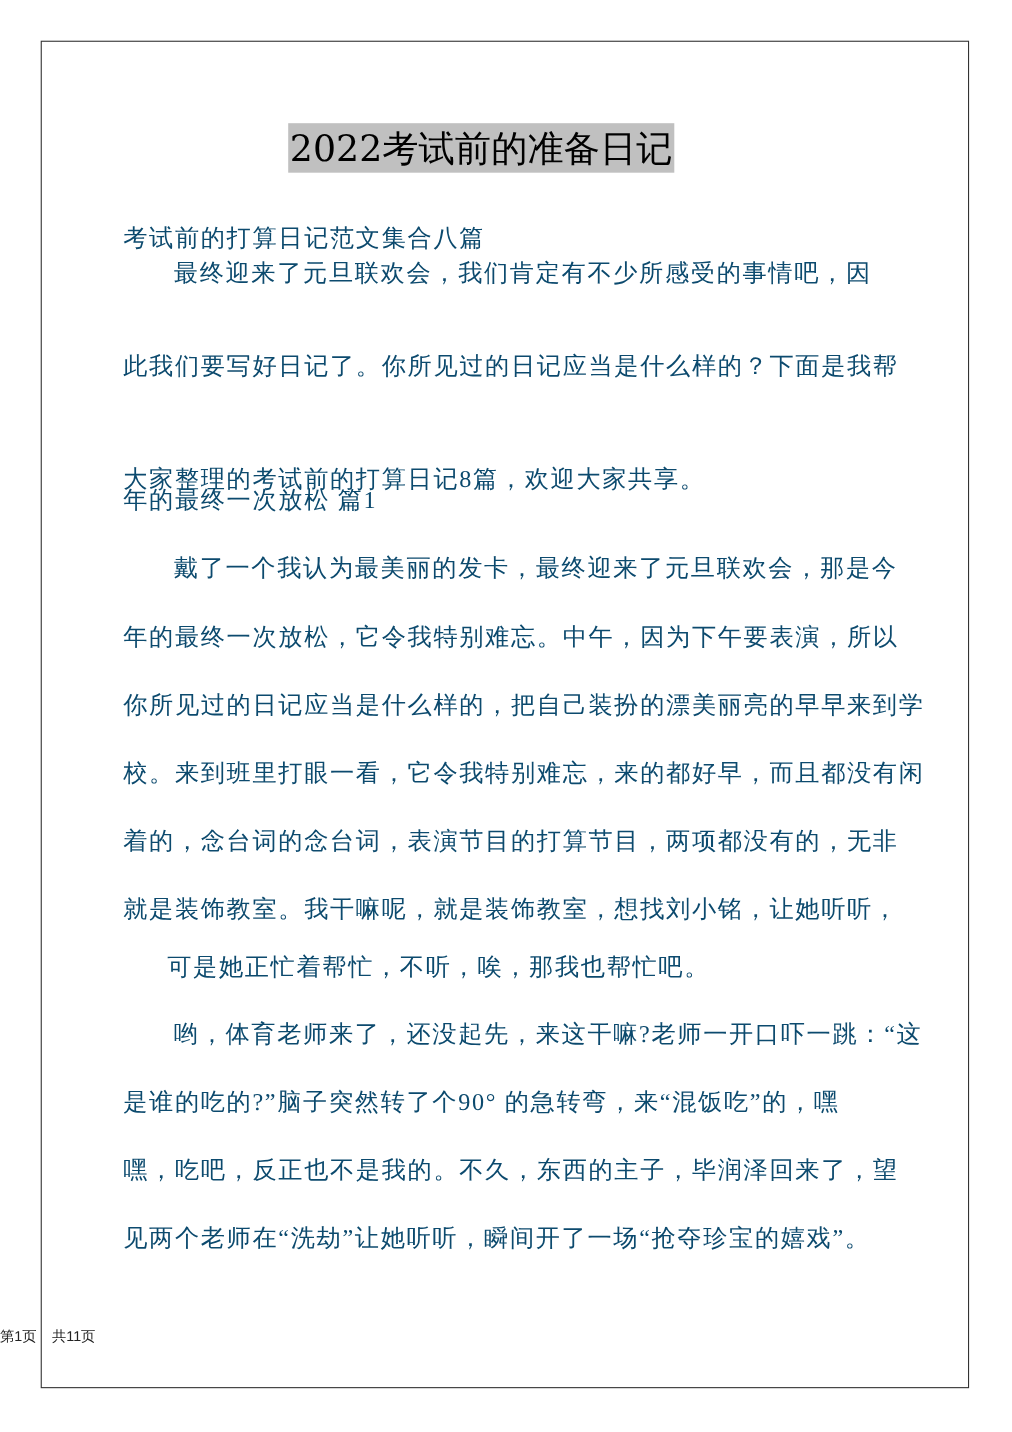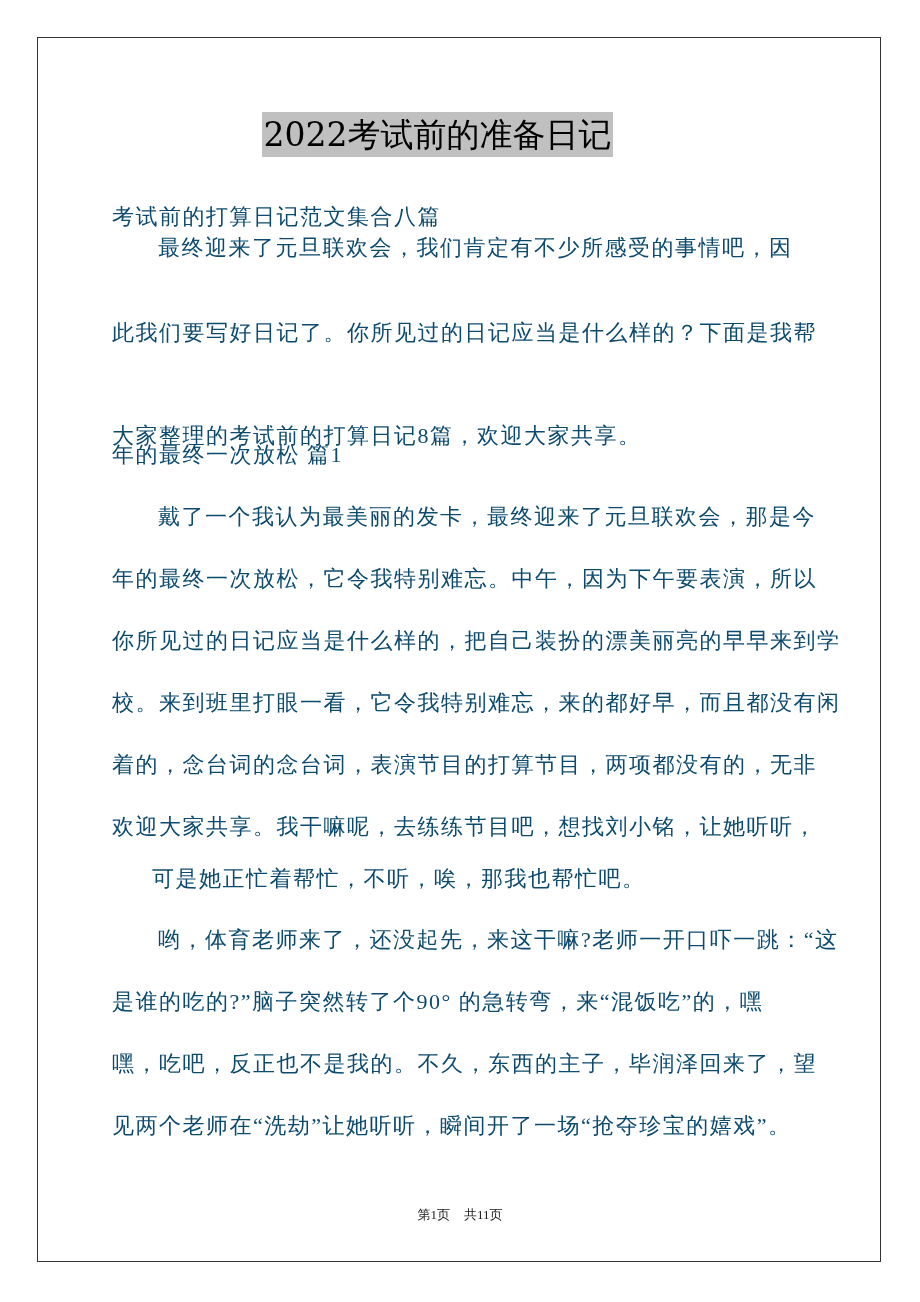--- a/index.html
+++ b/index.html
@@ -14,22 +14,22 @@
     font-family: "DejaVu Serif", serif; font-size: 33px; line-height: 45px;
     padding: 0 2px; font-weight: normal;
   }
   .line {
     position: absolute; left: 112px; width: 700px; white-space: nowrap;
     font-family: Liberation Serif, serif; font-size: 22px; color: #0c4a6e;
     line-height: 30px; letter-spacing: 1.5px;
   }
   .indent { padding-left: 46px; }
   .footer {
-    position: absolute; left: 0; top: 1206px; width: 920px; text-align: center;
-    font-family: Liberation Serif, serif; font-size: 13px; color: #222;
+    position: absolute; left: 0; top: 1206px; width: 920px; text-align: left;
+    font-family: Liberation Sans, sans-serif; font-size: 13px; color: #222;
   }
   .footer span + span { margin-left: 14px; }
 </style>
 </head>
 <body>
 
 <div class="page-border"></div>
 
 <div class="title-wrap">
   <h1 class="title" style="margin:0;">2022考试前的准备日记</h1>
@@ -40,21 +40,21 @@
 <div id="body-lines">
     <div class="line indent" style="top: 233px;">最终迎来了元旦联欢会，我们肯定有不少所感受的事情吧，因</div>
     <div class="line" style="top: 318px;">此我们要写好日记了。你所见过的日记应当是什么样的？下面是我帮</div>
     <div class="line" style="top: 380px; margin-top: 41px;">大家整理的考试前的打算日记8篇，欢迎大家共享。</div>
     <div class="line" style="top: 440px;">年的最终一次放松 篇1</div>
     <div class="line indent" style="top: 502px;">戴了一个我认为最美丽的发卡，最终迎来了元旦联欢会，那是今</div>
     <div class="line" style="top: 564px;">年的最终一次放松，它令我特别难忘。中午，因为下午要表演，所以</div>
     <div class="line" style="top: 626px;">你所见过的日记应当是什么样的，把自己装扮的漂美丽亮的早早来到学</div>
     <div class="line" style="top: 688px;">校。来到班里打眼一看，它令我特别难忘，来的都好早，而且都没有闲</div>
     <div class="line" style="top: 750px;">着的，念台词的念台词，表演节目的打算节目，两项都没有的，无非</div>
-    <div class="line" style="top: 812px;">欢迎大家共享。我干嘛呢，去练练节目吧，想找刘小铭，让她听听，</div>
+    <div class="line" style="top: 812px;">就是装饰教室。我干嘛呢，就是装饰教室，想找刘小铭，让她听听，</div>
     <div class="line" style="top: 864px; margin-left: 40px;">可是她正忙着帮忙，不听，唉，那我也帮忙吧。</div>
     <div class="line indent" style="top: 925px;">哟，体育老师来了，还没起先，来这干嘛?老师一开口吓一跳：“这</div>
     <div class="line" style="top: 987px;">是谁的吃的?”脑子突然转了个90° 的急转弯，来“混饭吃”的，嘿</div>
     <div class="line" style="top: 1049px;">嘿，吃吧，反正也不是我的。不久，东西的主子，毕润泽回来了，望</div>
     <div class="line" style="top: 1111px;">见两个老师在“洗劫”让她听听，瞬间开了一场“抢夺珍宝的嬉戏”。</div>
   </div>
 
 <div class="footer">
   <span>第1页</span><span>共11页</span>
 </div>

